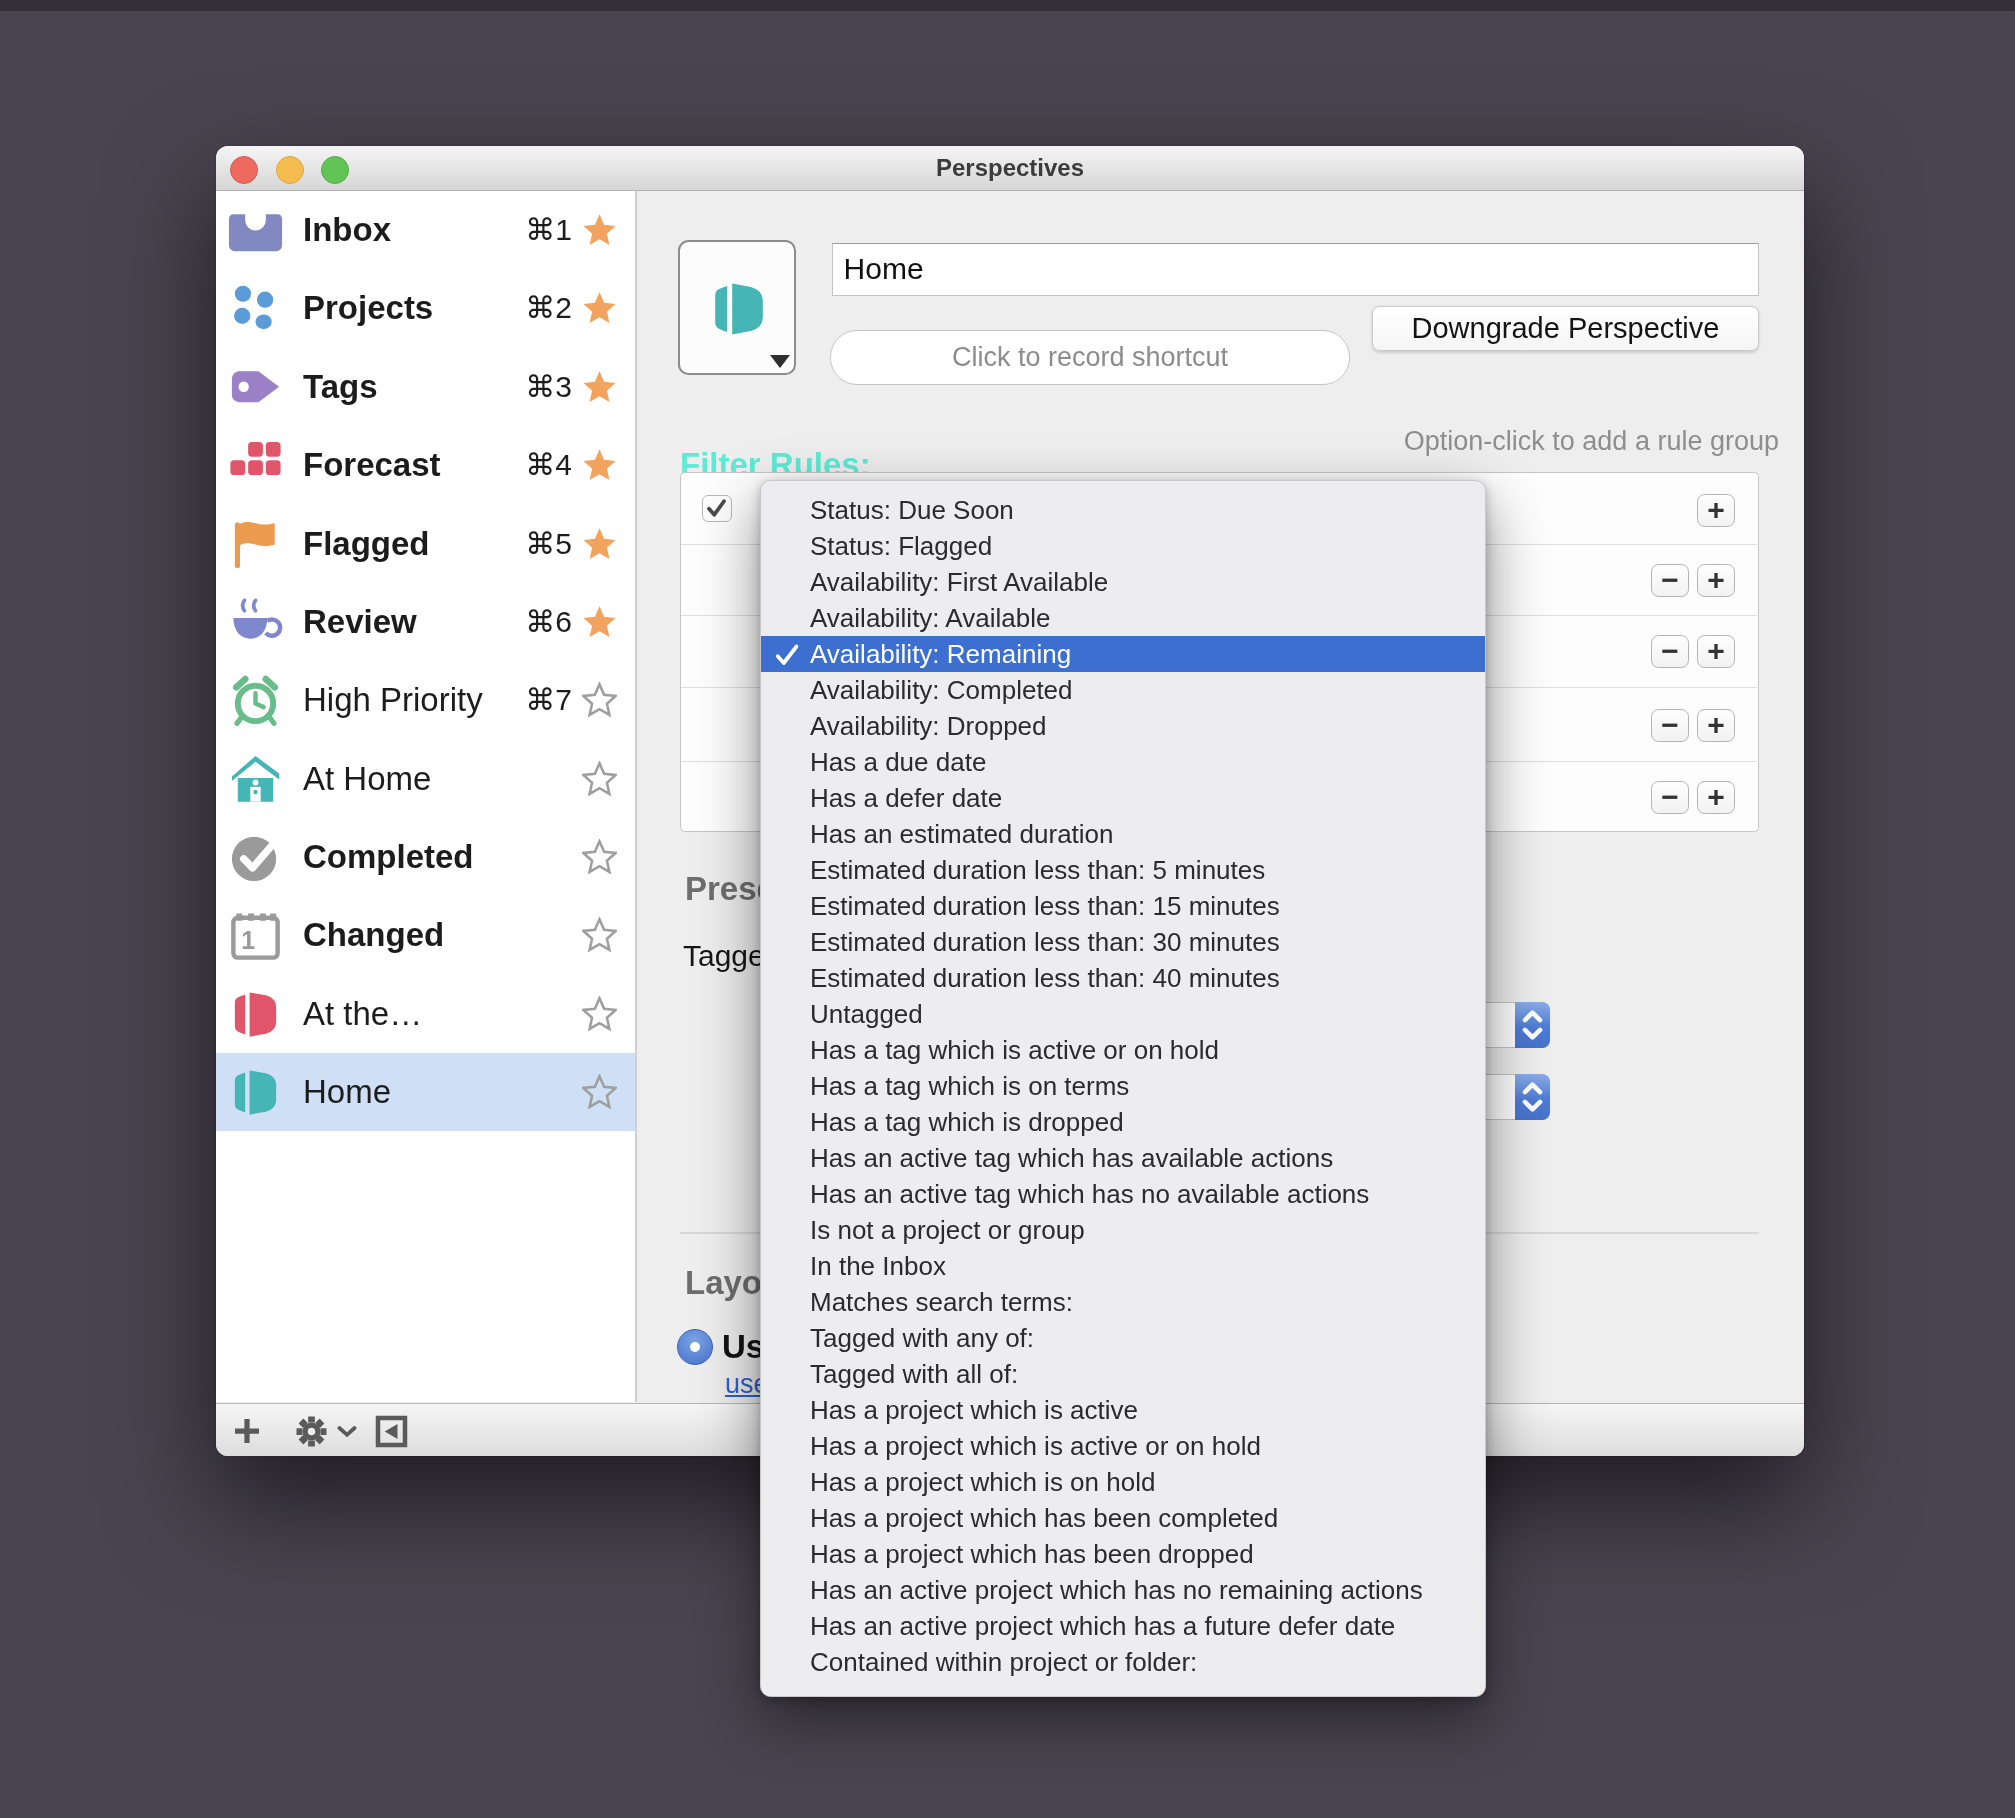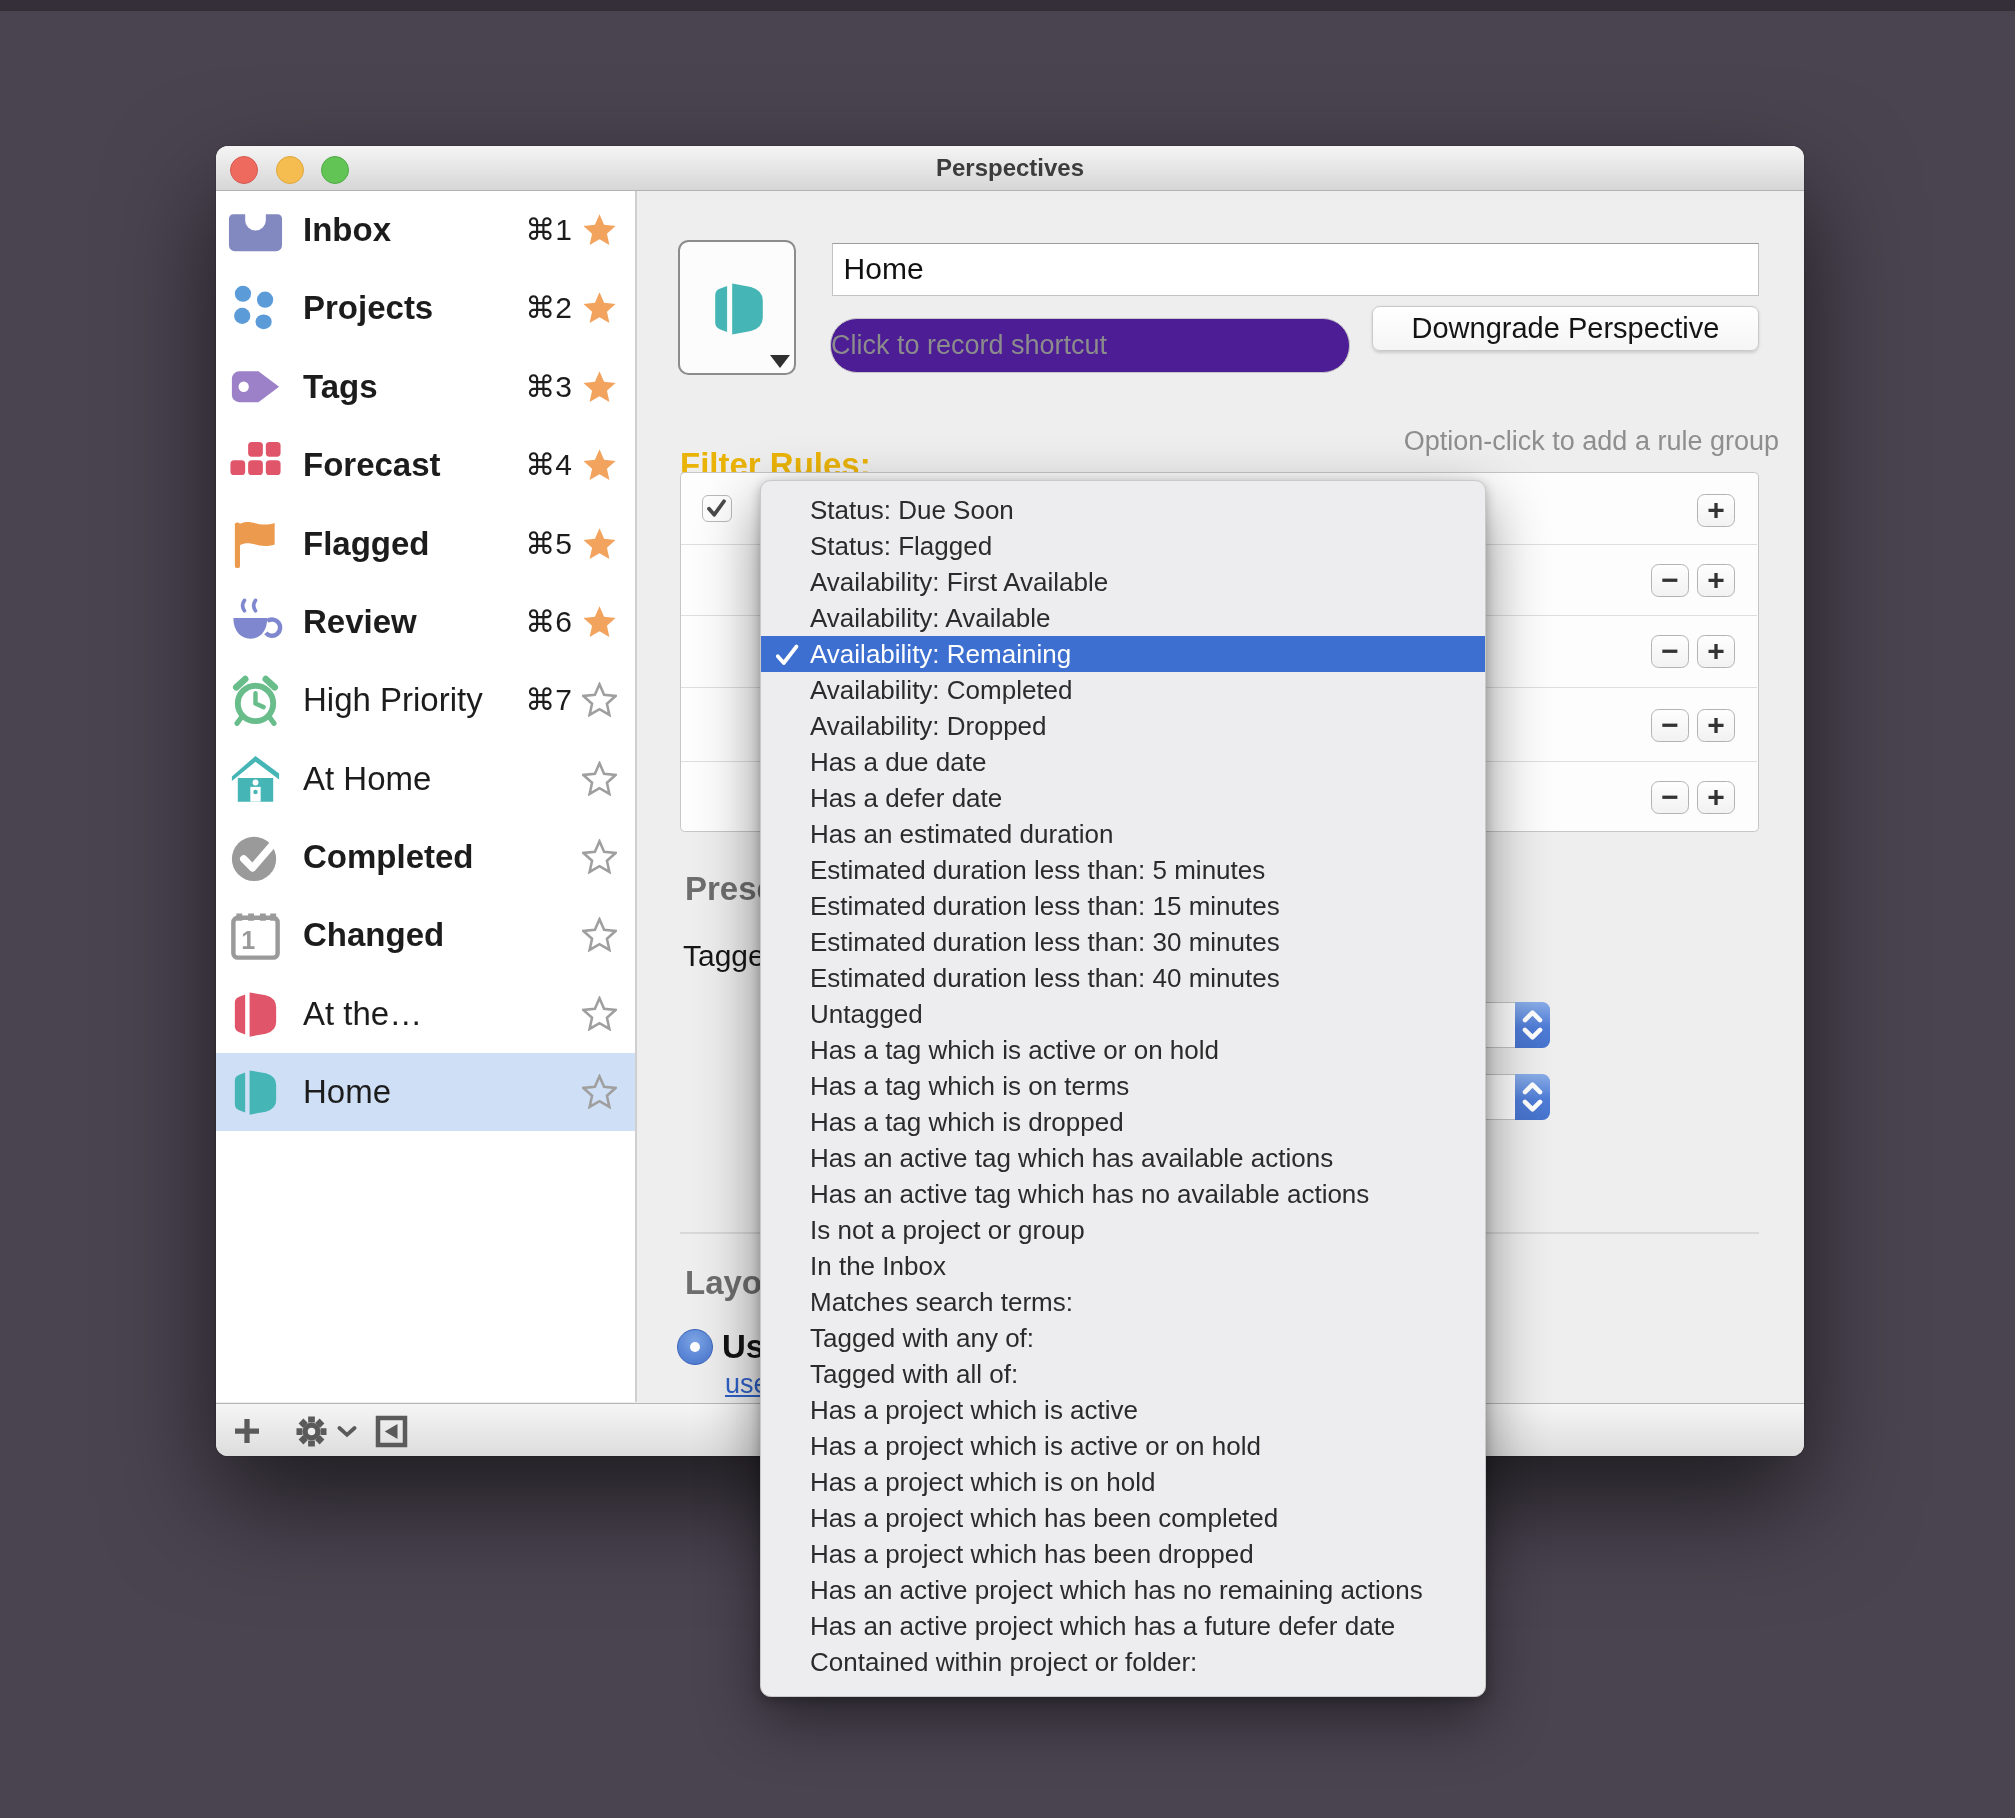--- a/index.html
+++ b/index.html
@@ -38,28 +38,28 @@
   .tb{position:absolute;color:#5a5a5a;}
   
   #icon-well{left:678px;top:240px;width:118px;height:135px;background:#fcfcfc;
              border:2.3px solid #8c8c8c;border-radius:10.6px;box-sizing:border-box;}
   #well-glyph{left:705px;top:275px;width:68px;height:68px;}
   #well-caret{left:770px;top:355px;width:0;height:0;border-left:10px solid transparent;
               border-right:10px solid transparent;border-top:13px solid #2f2f2f;}
   #name-field{left:832px;top:243px;width:927px;height:53px;background:#ffffff;box-sizing:border-box;
               border:1.5px solid #c3c3c3;border-top-color:#9d9d9d;font-size:30px;color:#111;
               line-height:50px;padding-left:10.6px;white-space:nowrap;overflow:hidden;}
-  #record-btn{left:830px;top:318px;width:520px;height:55px;border-radius:27px;background:#4c1d95;
-              border:1.5px solid #c6c6c6;box-sizing:border-box;line-height:52px;
+  #record-btn{left:830px;top:330px;width:520px;height:55px;border-radius:27px;background:#ffffff;
+              border:1.5px solid #c6c6c6;box-sizing:border-box;text-align:center;line-height:52px;
               font-size:27px;color:#8c8c8c;}
   #downgrade-btn{left:1372px;top:306px;width:387px;height:45px;border-radius:7.6px;
               background:linear-gradient(#ffffff,#f5f5f5);border:1.5px solid #c9c9c9;box-sizing:border-box;
               box-shadow:0 1.5px 3px rgba(0,0,0,.14);text-align:center;line-height:42px;
               font-size:29px;color:#141414;}
-  #filter-heading{left:680px;top:446px;font-size:33px;font-weight:bold;color:#eab308;}
+  #filter-heading{left:680px;top:446px;font-size:33px;font-weight:bold;color:#5eead4;}
   #filter-hint{right:256px;top:426px;font-size:27px;color:#8e8e8e;}
   #filter-box{left:680px;top:472px;width:1079px;height:360px;background:#fdfdfd;
               border:1.5px solid #c6c6c6;border-radius:4.5px;box-sizing:border-box;}
   .rule-row{position:absolute;left:0;width:1076px;}
   .rule-row + .rule-row{border-top:1.5px solid #dedede;}
   .checkbox{position:absolute;left:21px;top:22px;width:30px;height:27px;background:#fdfdfd;
             border:1.5px solid #b9b9b9;border-radius:6px;box-sizing:border-box;}
   .sq-btn{position:absolute;width:38px;height:33px;border:1.5px solid #b3b3b3;border-radius:7.6px;
           background:linear-gradient(#fefefe,#f2f2f2);box-sizing:border-box;text-align:center;
           line-height:29px;font-size:30px;font-weight:bold;color:#333;}

